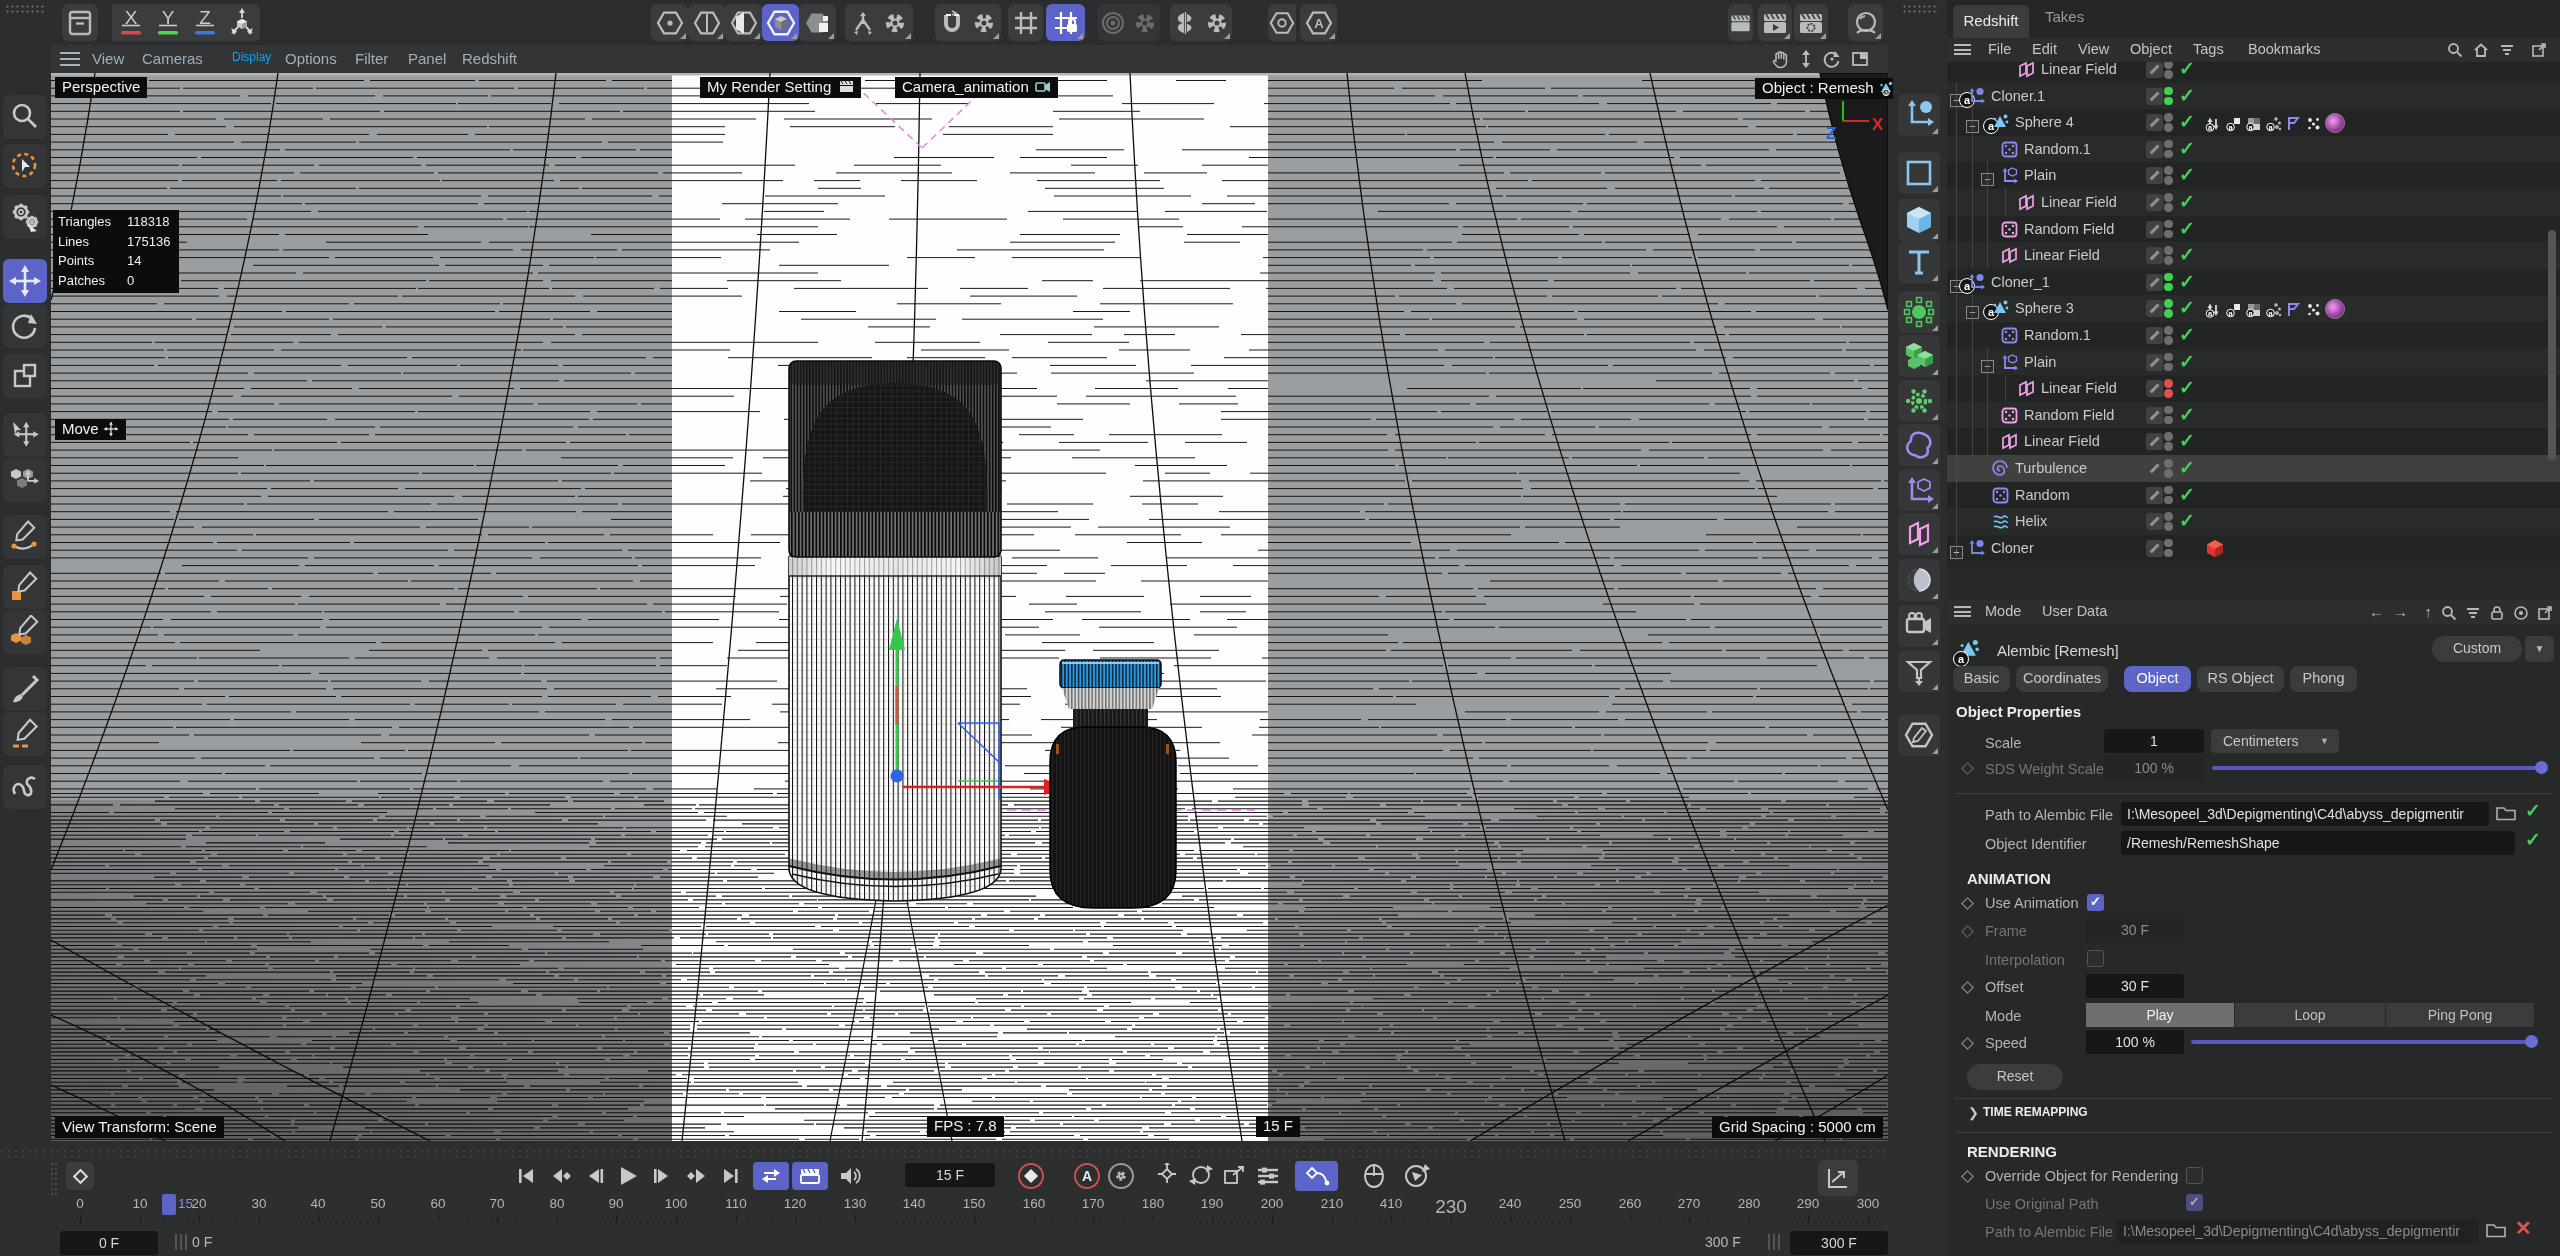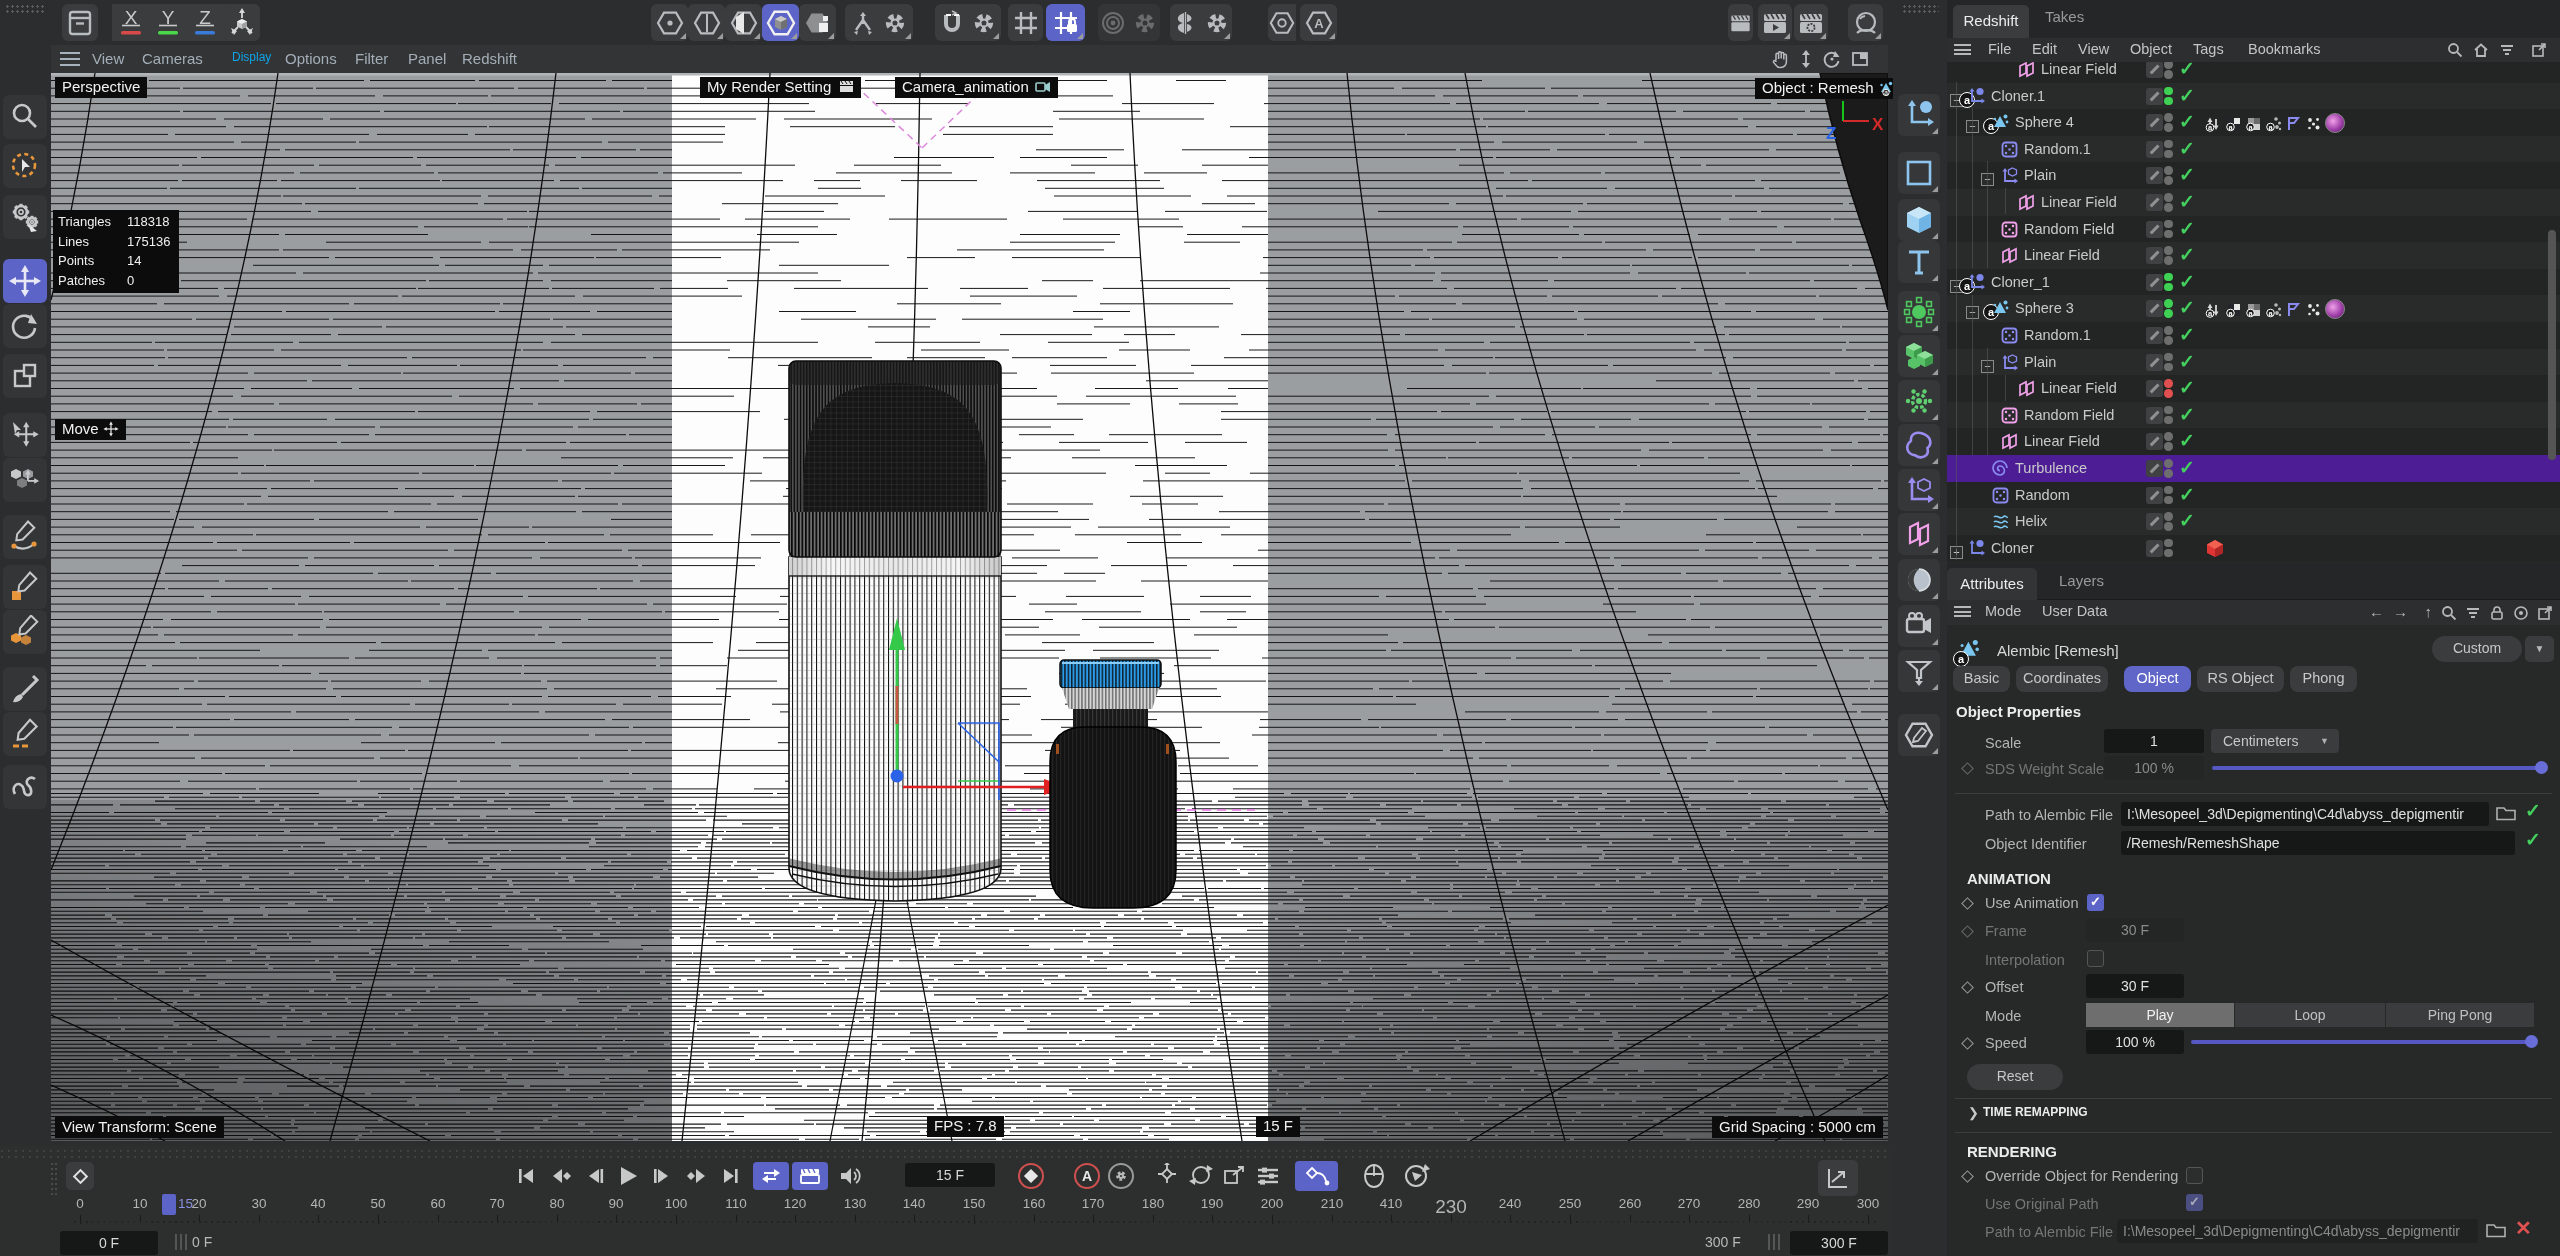--- a/index.html
+++ b/index.html
@@ -1249,21 +1249,21 @@
                 <polygon points="3,6 9,3 9,13 3,16"></polygon>
                 <polygon points="10,6 16,3 16,13 10,16"></polygon>
               </g>
             </svg></span>
           <span style="position:absolute;left:77px;top:5px;font-size:14.5px;color:#c9c9c9;white-space:nowrap">Linear Field</span>
           <span class="pencil" style="left:199px;top:5px"></span>
           <span class="dot" style="left:217px;top:4px;background:#6e6e6e"></span>
           <span class="dot" style="left:217px;top:14px;background:#6e6e6e"></span>
           <span class="chk" style="left:232px;top:1px">✓</span>
         </div>
-        <div style="position:absolute;left:0;top:393.0px;width:613px;height:26.6px;background:#4c1d95">
+        <div style="position:absolute;left:0;top:393.0px;width:613px;height:26.6px;background:#404040">
           <span style="position:absolute;left:44px;top:4px"><svg width="19" height="19" viewBox="0 0 19 19" style="">
               <path d="M16,9 a7,7 0 1 0 -7,7 a4.5,4.5 0 1 0 -0.2,-9 a2.3,2.3 0 1 0 0.2,4.6" fill="none" stroke="#8a8af0" stroke-width="1.7"></path>
             </svg></span>
           <span style="position:absolute;left:68px;top:5px;font-size:14.5px;color:#c9c9c9;white-space:nowrap">Turbulence</span>
           <span class="pencil" style="left:199px;top:5px"></span>
           <span class="dot" style="left:217px;top:4px;background:#6e6e6e"></span>
           <span class="dot" style="left:217px;top:14px;background:#6e6e6e"></span>
           <span class="chk" style="left:232px;top:1px">✓</span>
         </div>
         <div style="position:absolute;left:0;top:419.6px;width:613px;height:26.6px;background:#232525">
@@ -1314,24 +1314,20 @@
         <div style="position:absolute;left:40px;top:99px;width:1px;height:107px;background:#55575a;opacity:0.6"></div>
         <div style="position:absolute;left:58px;top:126px;width:1px;height:26px;background:#55575a;opacity:0.6"></div>
         <div style="position:absolute;left:25px;top:233px;width:1px;height:160px;background:#55575a;opacity:0.6"></div>
         <div style="position:absolute;left:40px;top:286px;width:1px;height:107px;background:#55575a;opacity:0.6"></div>
         <div style="position:absolute;left:58px;top:313px;width:1px;height:26px;background:#55575a;opacity:0.6"></div>
    <div style="position:absolute;left:601px;top:168px;width:8px;height:230px;background:#555;border-radius:4px"></div>
  </div>
 </div>
 
 <div id="attrpanel">
- <div style="position:absolute;left:0;top:0;width:613px;height:35px;background:#242627;border-bottom:1px solid #1b1b1b">
-  <div style="position:absolute;left:0px;top:3px;width:90px;height:32px;background:#323435;border-radius:5px 5px 0 0;color:#ececec;font-size:15px;text-align:center;line-height:31px">Attributes</div>
-  <div style="position:absolute;left:112px;top:7px;color:#9a9a9a;font-size:15px">Layers</div>
- </div>
  <div style="position:absolute;left:0;top:35px;width:613px;height:25px;background:#2c2e2f">
   <div style="position:absolute;left:7px;top:6px;width:17px;height:11px;border-top:2px solid #b8b8b8;border-bottom:2px solid #b8b8b8">
           <div style="margin-top:2.6px;height:2px;background:#b8b8b8"></div>
         </div>
   <span class="omi" style="left:38px">Mode</span>
         <span class="omi" style="left:95px">User Data</span>
   <span class="ami" style="right:176px">←</span>
         <span class="ami" style="right:152px">→</span>
         <span class="ami" style="right:128px">↑</span>
   <span style="position:absolute;right:102px;top:4px"><svg width="18" height="18" viewBox="0 0 18 18" style="">

